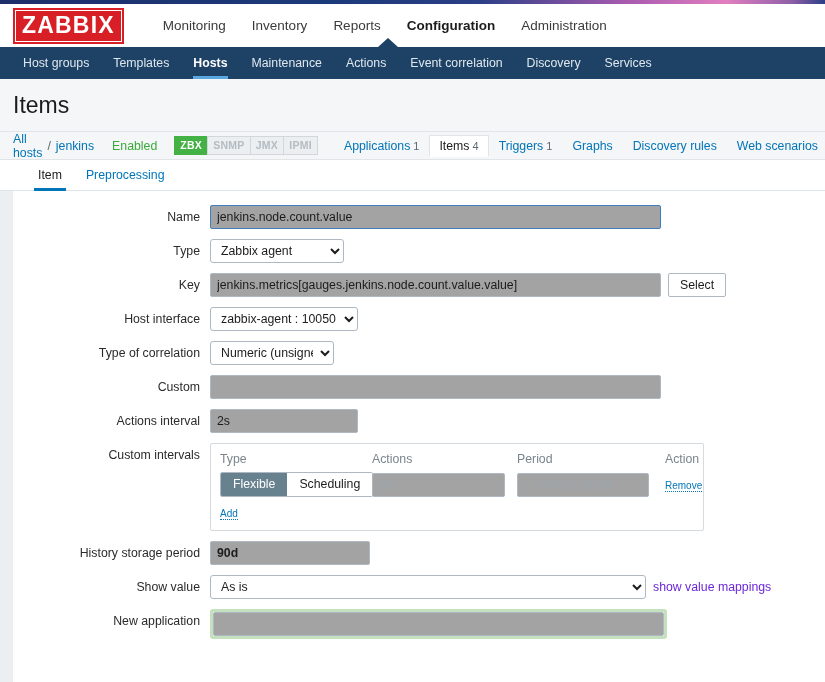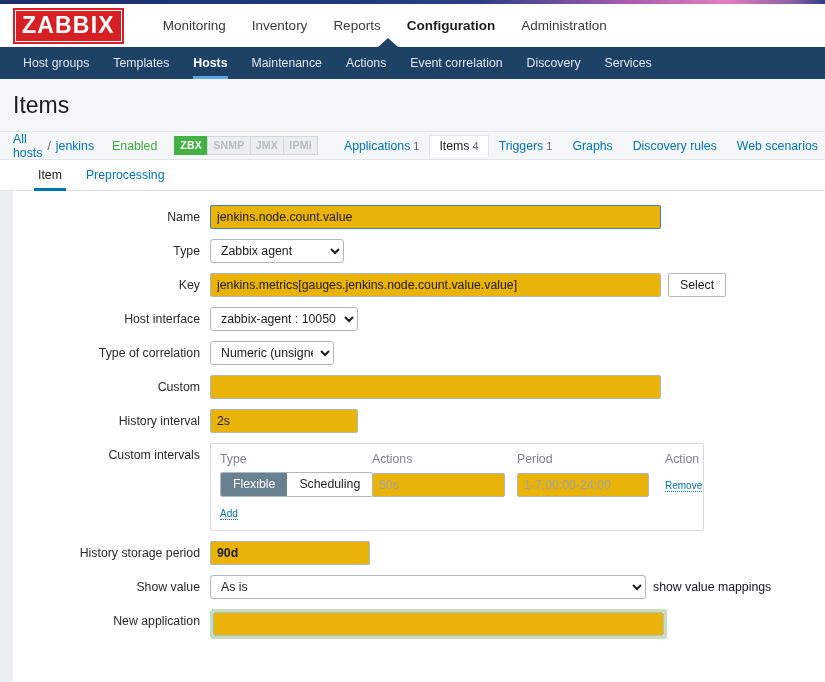--- a/index.html
+++ b/index.html
@@ -193,21 +193,21 @@
   .row .fld { display: flex; align-items: center; gap: 7px; }
 
   input[type=text] {
     font-family: "Liberation Sans", sans-serif;
     font-size: 12.3px;
     color: #1c1c1c;
     height: 24px;
     padding: 2px 6px;
     border: 1px solid #aeb8c2;
     border-radius: 2px;
-    background: #eab308;
+    background: #a3a3a3;
     outline: none;
   }
   input[type=text]::placeholder { color: #9aa5ad; }
   input.focused { border: 1px solid #3f7fbd; box-shadow: none; }
 
   select {
     font-family: "Liberation Sans", sans-serif;
     font-size: 12.3px;
     color: #1c1c1c;
     height: 24px;
@@ -223,21 +223,21 @@
     font-size: 12.3px;
     color: #1c1c1c;
     background: #ffffff;
     border: 1px solid #aeb8c2;
     border-radius: 2px;
     height: 24px;
     padding: 0 11px;
     cursor: pointer;
   }
 
-  .link { color: #0f172a; text-decoration: none; font-size: 12.3px; }
+  .link { color: #6d28d9; text-decoration: none; font-size: 12.3px; }
   .link-dotted {
     color: #0275b8; text-decoration: none; font-size: 10px;
     border-bottom: 1px dotted #0275b8;
   }
 
   
   .intervals-box {
     border: 1px solid #d5dade;
     border-radius: 2px;
     background: #ffffff;
@@ -379,21 +379,21 @@
     </div>
 
     <div class="row">
       <div class="lbl">Custom</div>
       <div class="fld">
         <input type="text" style="width: 451px;" value="">
       </div>
     </div>
 
     <div class="row">
-      <div class="lbl">History interval</div>
+      <div class="lbl">Actions interval</div>
       <div class="fld">
         <input type="text" style="width: 148px;" value="2s">
       </div>
     </div>
 
     <div class="row">
       <div class="lbl">Custom intervals</div>
       <div class="fld">
         <div class="intervals-box">
           <div class="iv-head">

